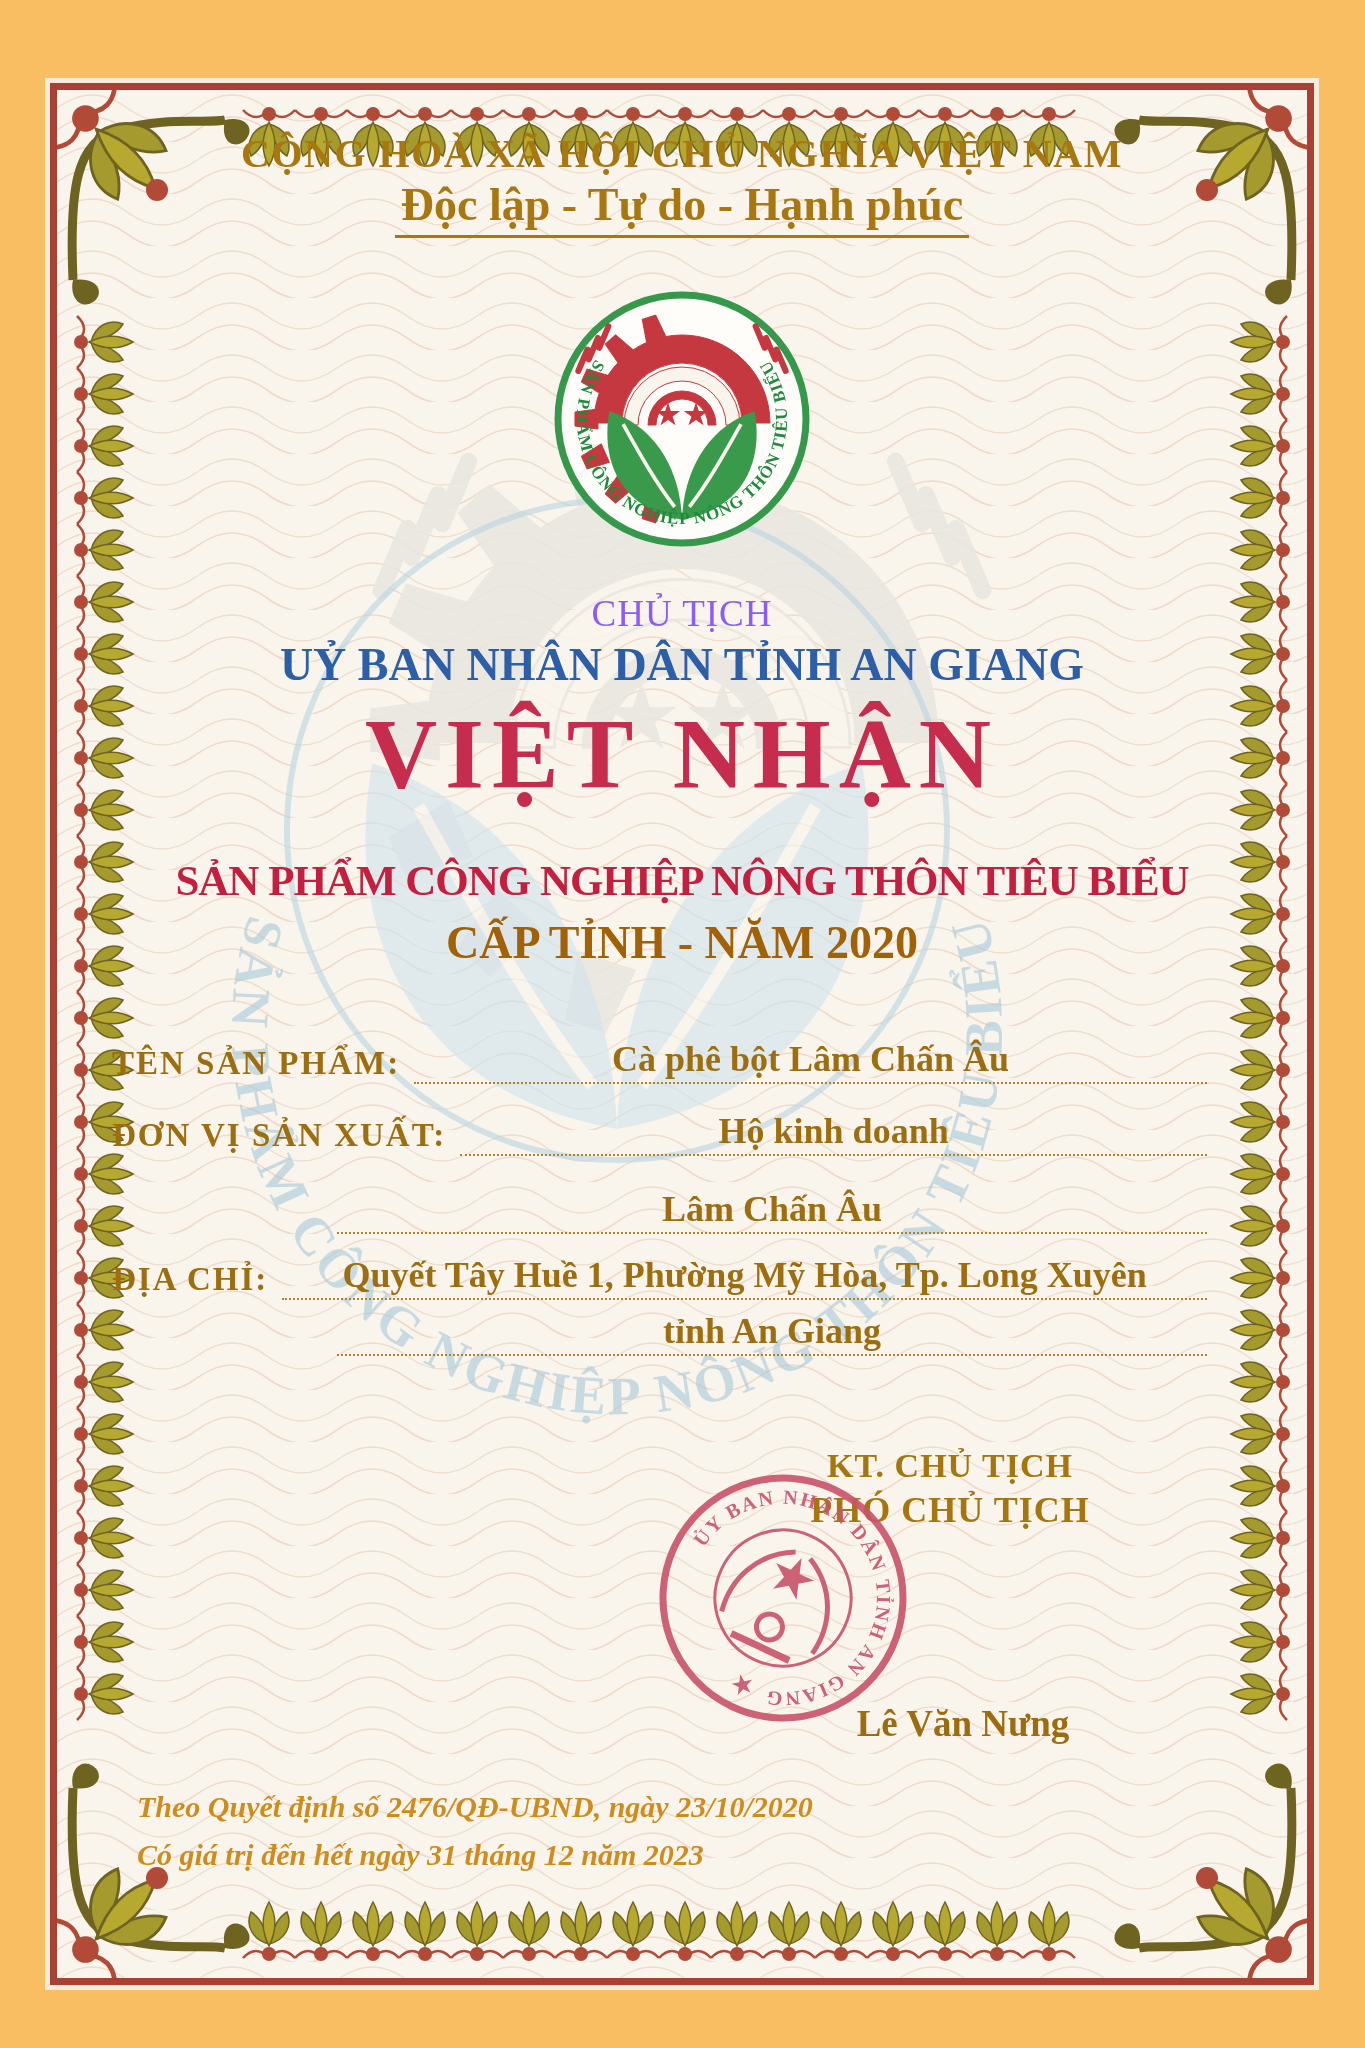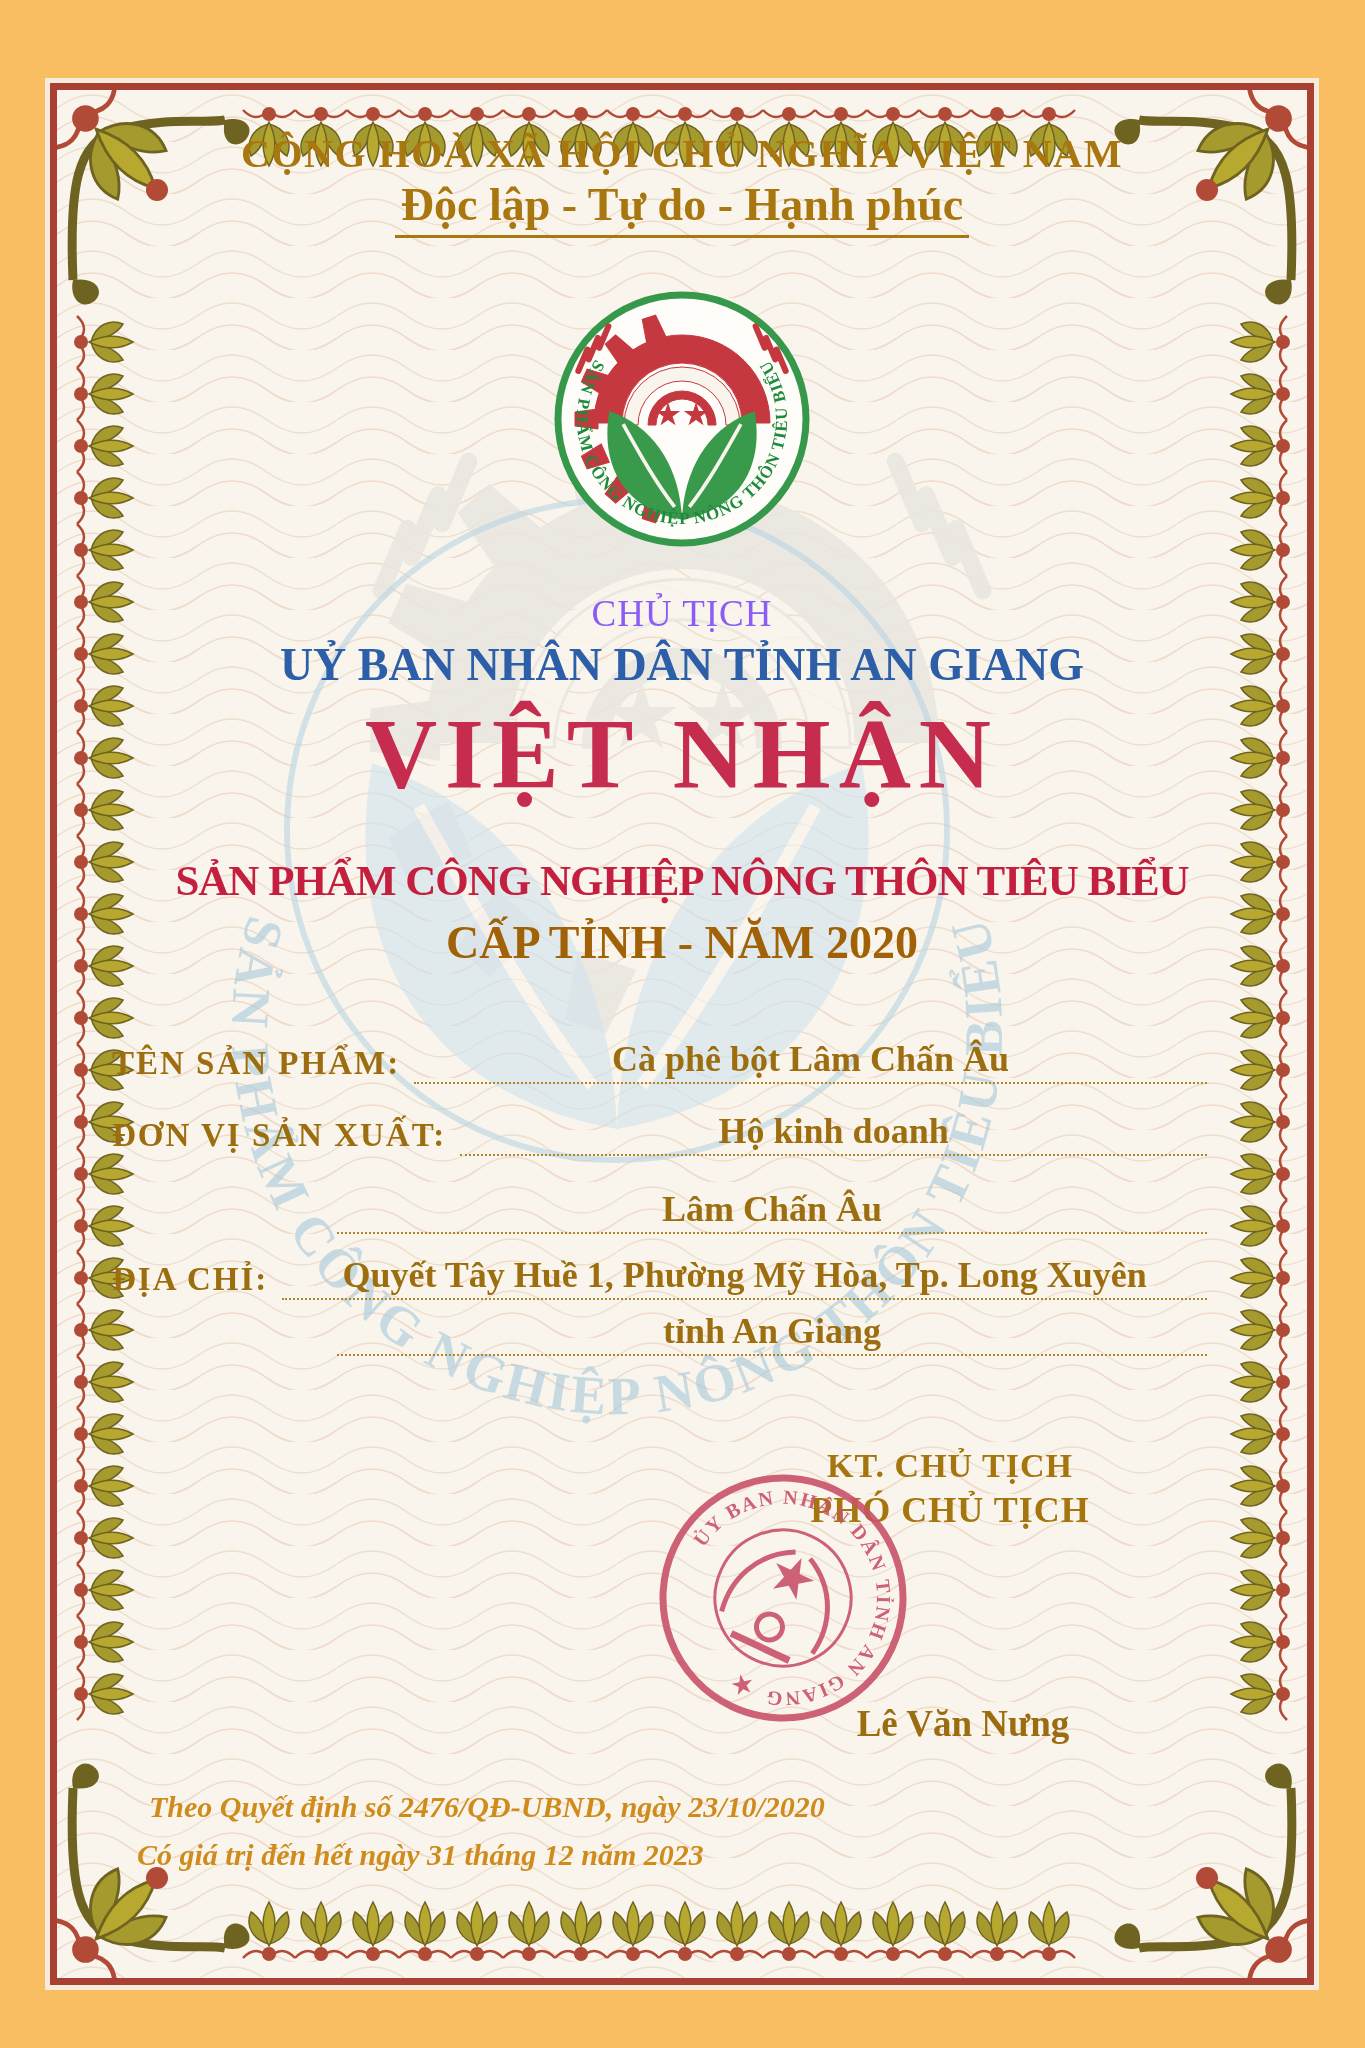--- a/index.html
+++ b/index.html
@@ -28,21 +28,21 @@
   .findent{width:225px;}
   .dateline{top:1296px;left:0;width:1148px;text-align:right;font-size:30px;font-weight:bold;
             font-style:italic;color:#b5830e;}
   .ktblock{top:1338px;left:693px;width:400px;text-align:center;color:#a5760e;font-weight:bold;margin-top:19px;}
   .ktblock .kt1{font-size:34px;letter-spacing:1px;}
   .ktblock .kt2{font-size:36px;letter-spacing:1px;margin-top:4px;}
   .sealbox{left:596px;top:1378px;width:260px;height:260px;opacity:.9;}
   .signer{top:1612px;left:706px;width:400px;text-align:center;font-size:37px;font-weight:bold;
           color:#9c6c10;}
   .foot{left:80px;font-size:30px;font-weight:bold;font-style:italic;color:#cf8c1d;}
-  .foot1{top:1700px;margin-left:12px;}
+  .foot1{top:1700px;}
   .foot2{top:1748px;}
 </style>
 </head>
 <body>
 
 <div class="page">
   <div class="cert-outer">
     <div class="cert">
 
       <svg width="0" height="0" style="position:absolute">

